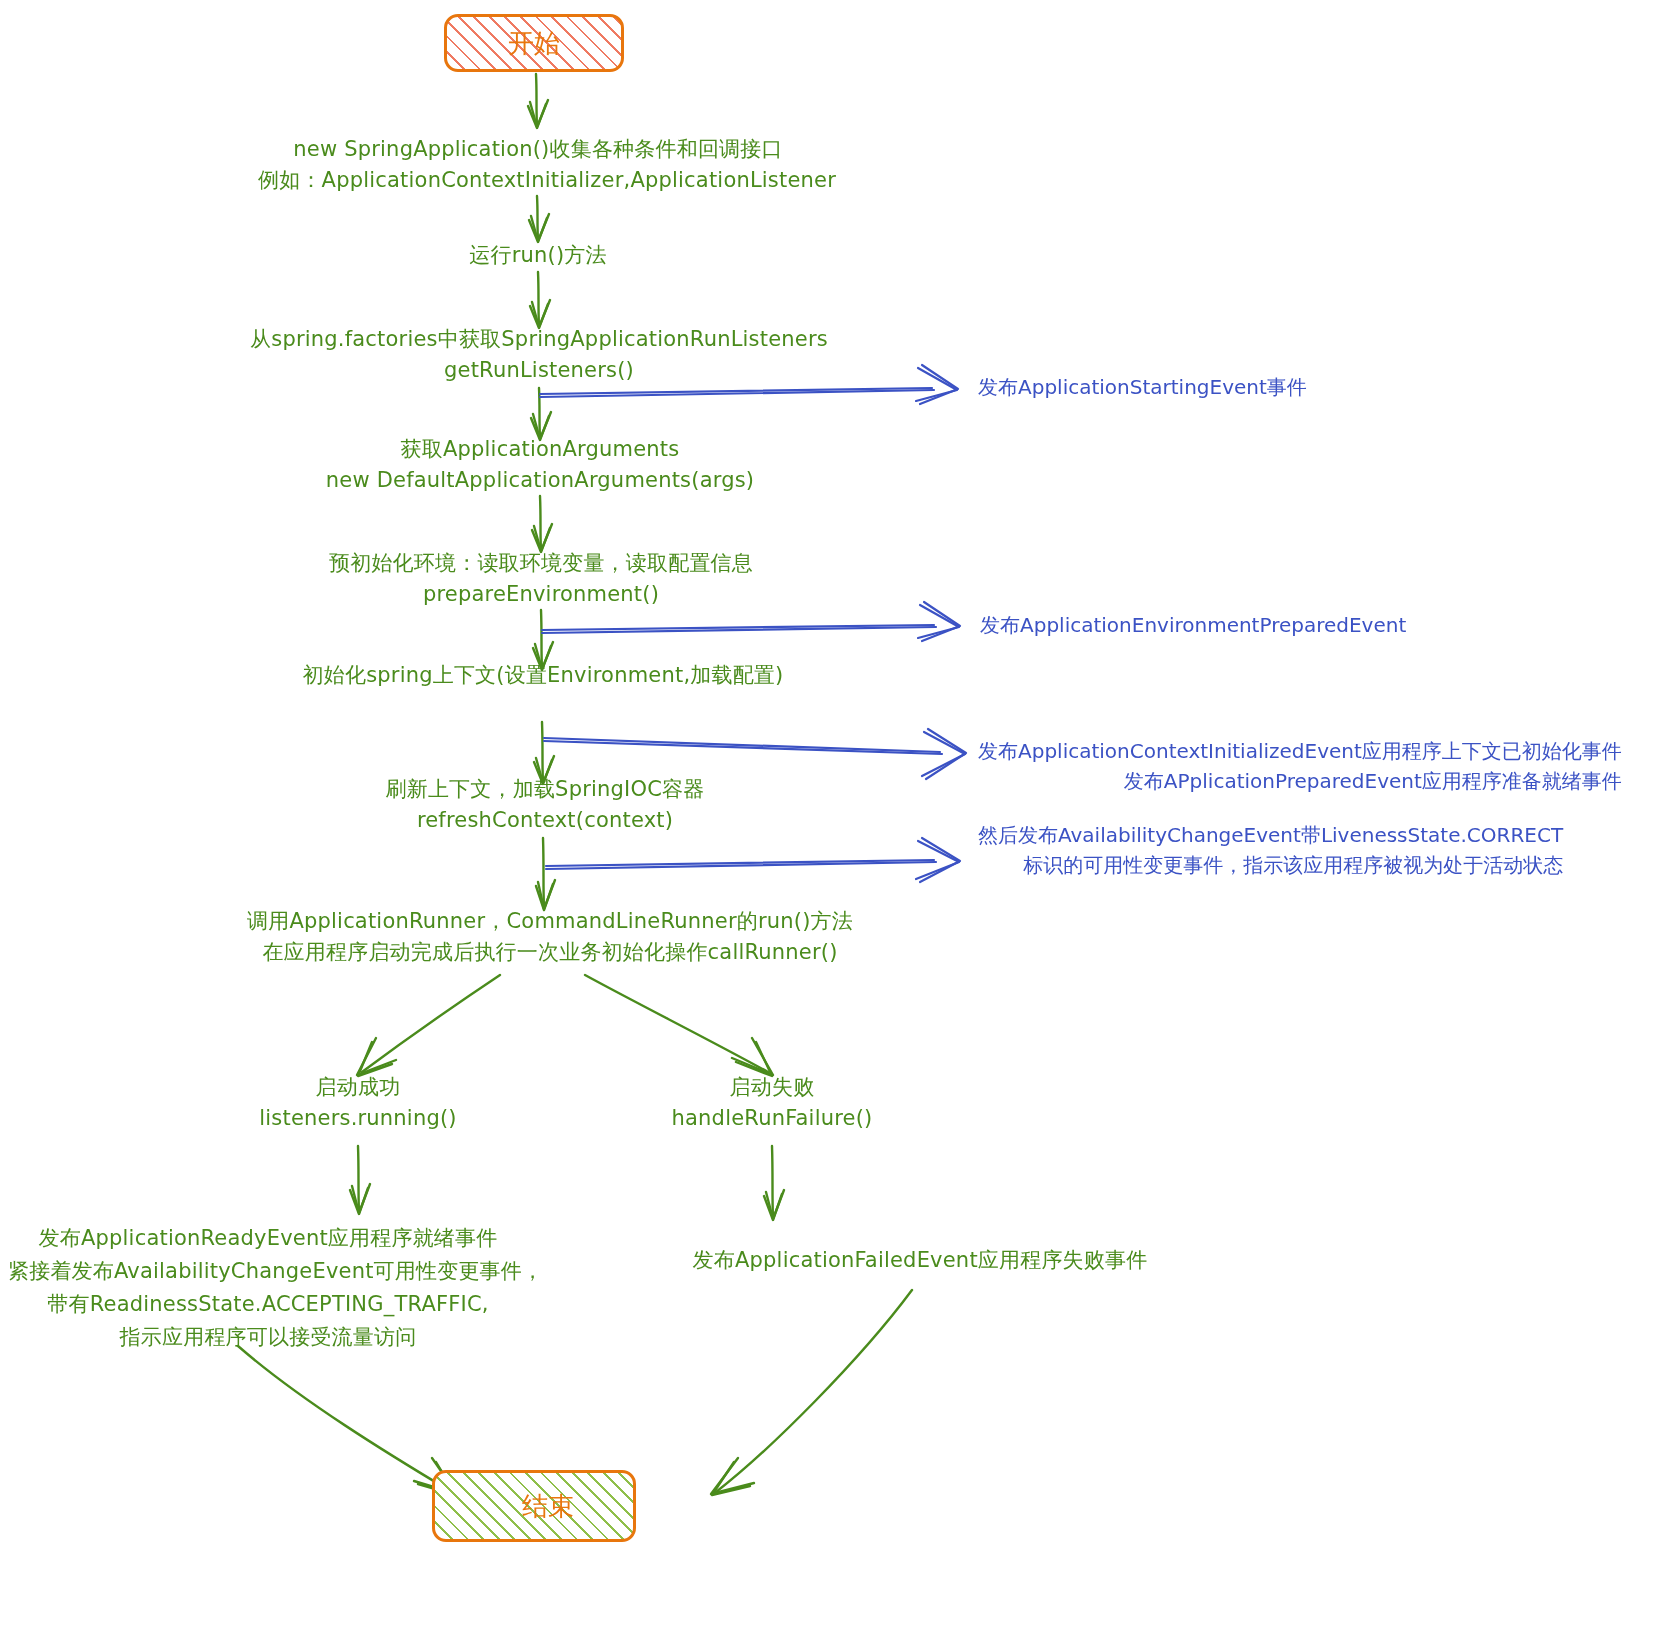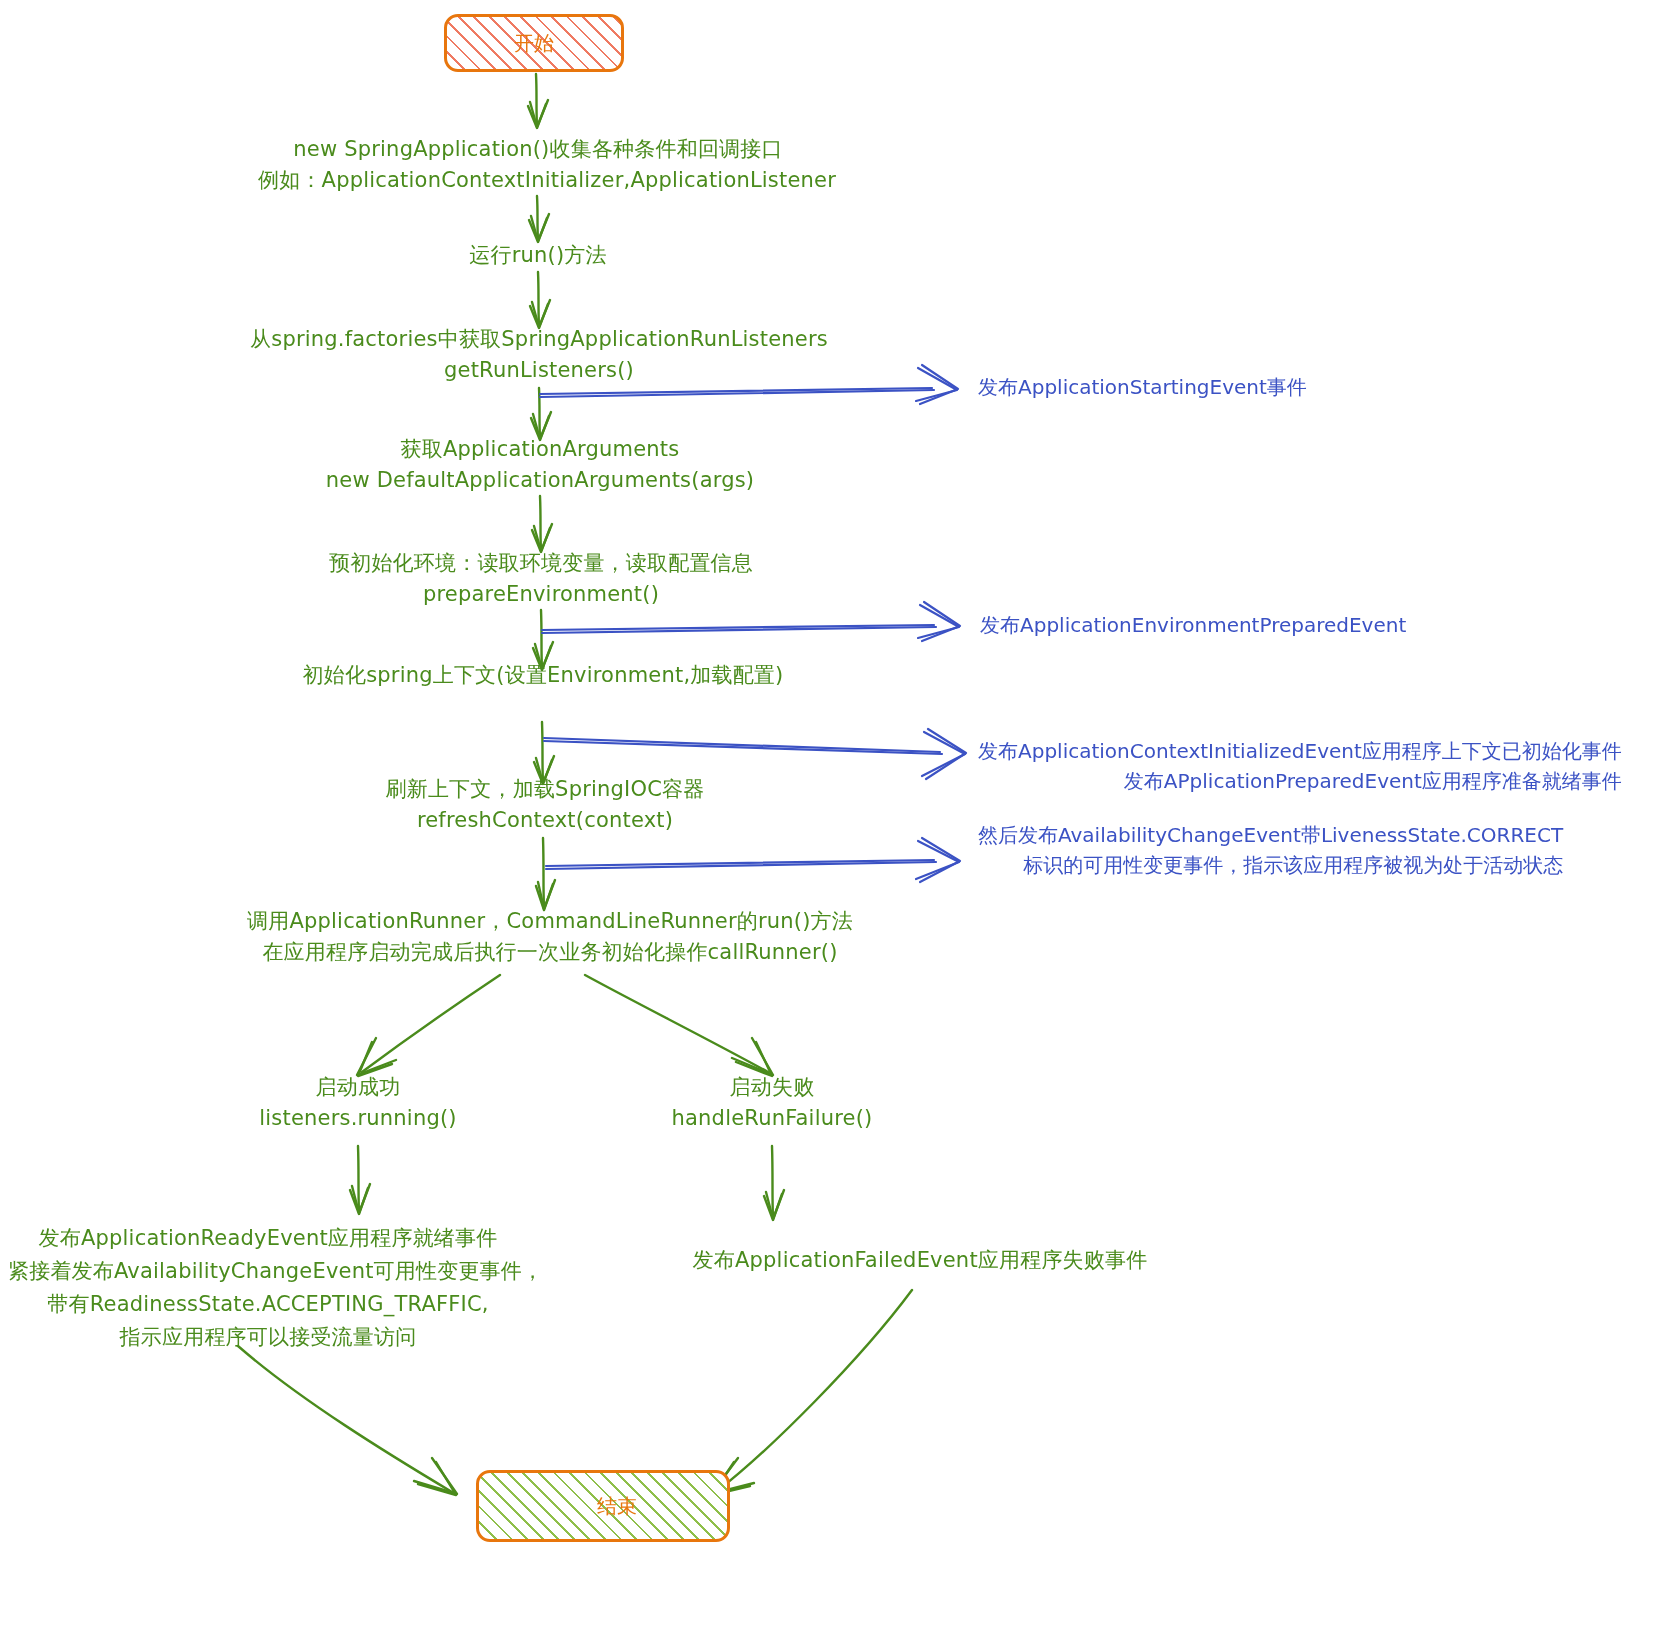--- a/index.html
+++ b/index.html
@@ -13,21 +13,21 @@
   .node{position:absolute;color:#4a8b1c;white-space:nowrap;text-align:center;
         font-size:21px;line-height:31px;letter-spacing:.2px;}
   .node .ln{display:block;}
 
   .ann{position:absolute;color:#3b52c4;white-space:nowrap;text-align:right;
        font-size:20px;line-height:30px;}
   .ann .ln{display:block;}
 
   .termbox{position:absolute;border:3px solid #e8760d;border-radius:14px;
            box-sizing:border-box;display:flex;align-items:center;justify-content:center;}
-  .termbox .lbl{position:relative;z-index:2;font-size:20px;text-align:right;}
+  .termbox .lbl{position:relative;z-index:2;font-size:26px;text-align:right;}
   .term-start{background:
     repeating-linear-gradient(45deg,#ef7a62 0px,#ef7a62 2px,#ffffff 2px,#ffffff 11px);}
   .term-start .lbl{color:#e8760d;}
   .term-end{background:
     repeating-linear-gradient(45deg,#8fbf4a 0px,#8fbf4a 2px,#ffffff 2px,#ffffff 11px);}
   .term-end .lbl{color:#e8760d;}
   .term-end{border-color:#e8760d;}
 </style>
 </head>
 <body>
@@ -192,17 +192,17 @@
   <div class="ann" style="left:978px;top:736px;">
     <span class="ln">发布ApplicationContextInitializedEvent应用程序上下文已初始化事件</span>
     <span class="ln">发布APplicationPreparedEvent应用程序准备就绪事件</span>
   </div>
 
   <div class="ann" style="left:978px;top:820px;">
     <span class="ln">然后发布AvailabilityChangeEvent带LivenessState.CORRECT</span>
     <span class="ln">标识的可用性变更事件，指示该应用程序被视为处于活动状态</span>
   </div>
 
-  <div class="termbox term-end" style="left:476px;top:1470px;width:254px;height:72px;padding-left:28px;">
+  <div class="termbox term-end" style="left:432px;top:1470px;width:204px;height:72px;padding-left:28px;">
     <span class="lbl">结束</span>
   </div>
 
 </div>
 
 </body></html>

